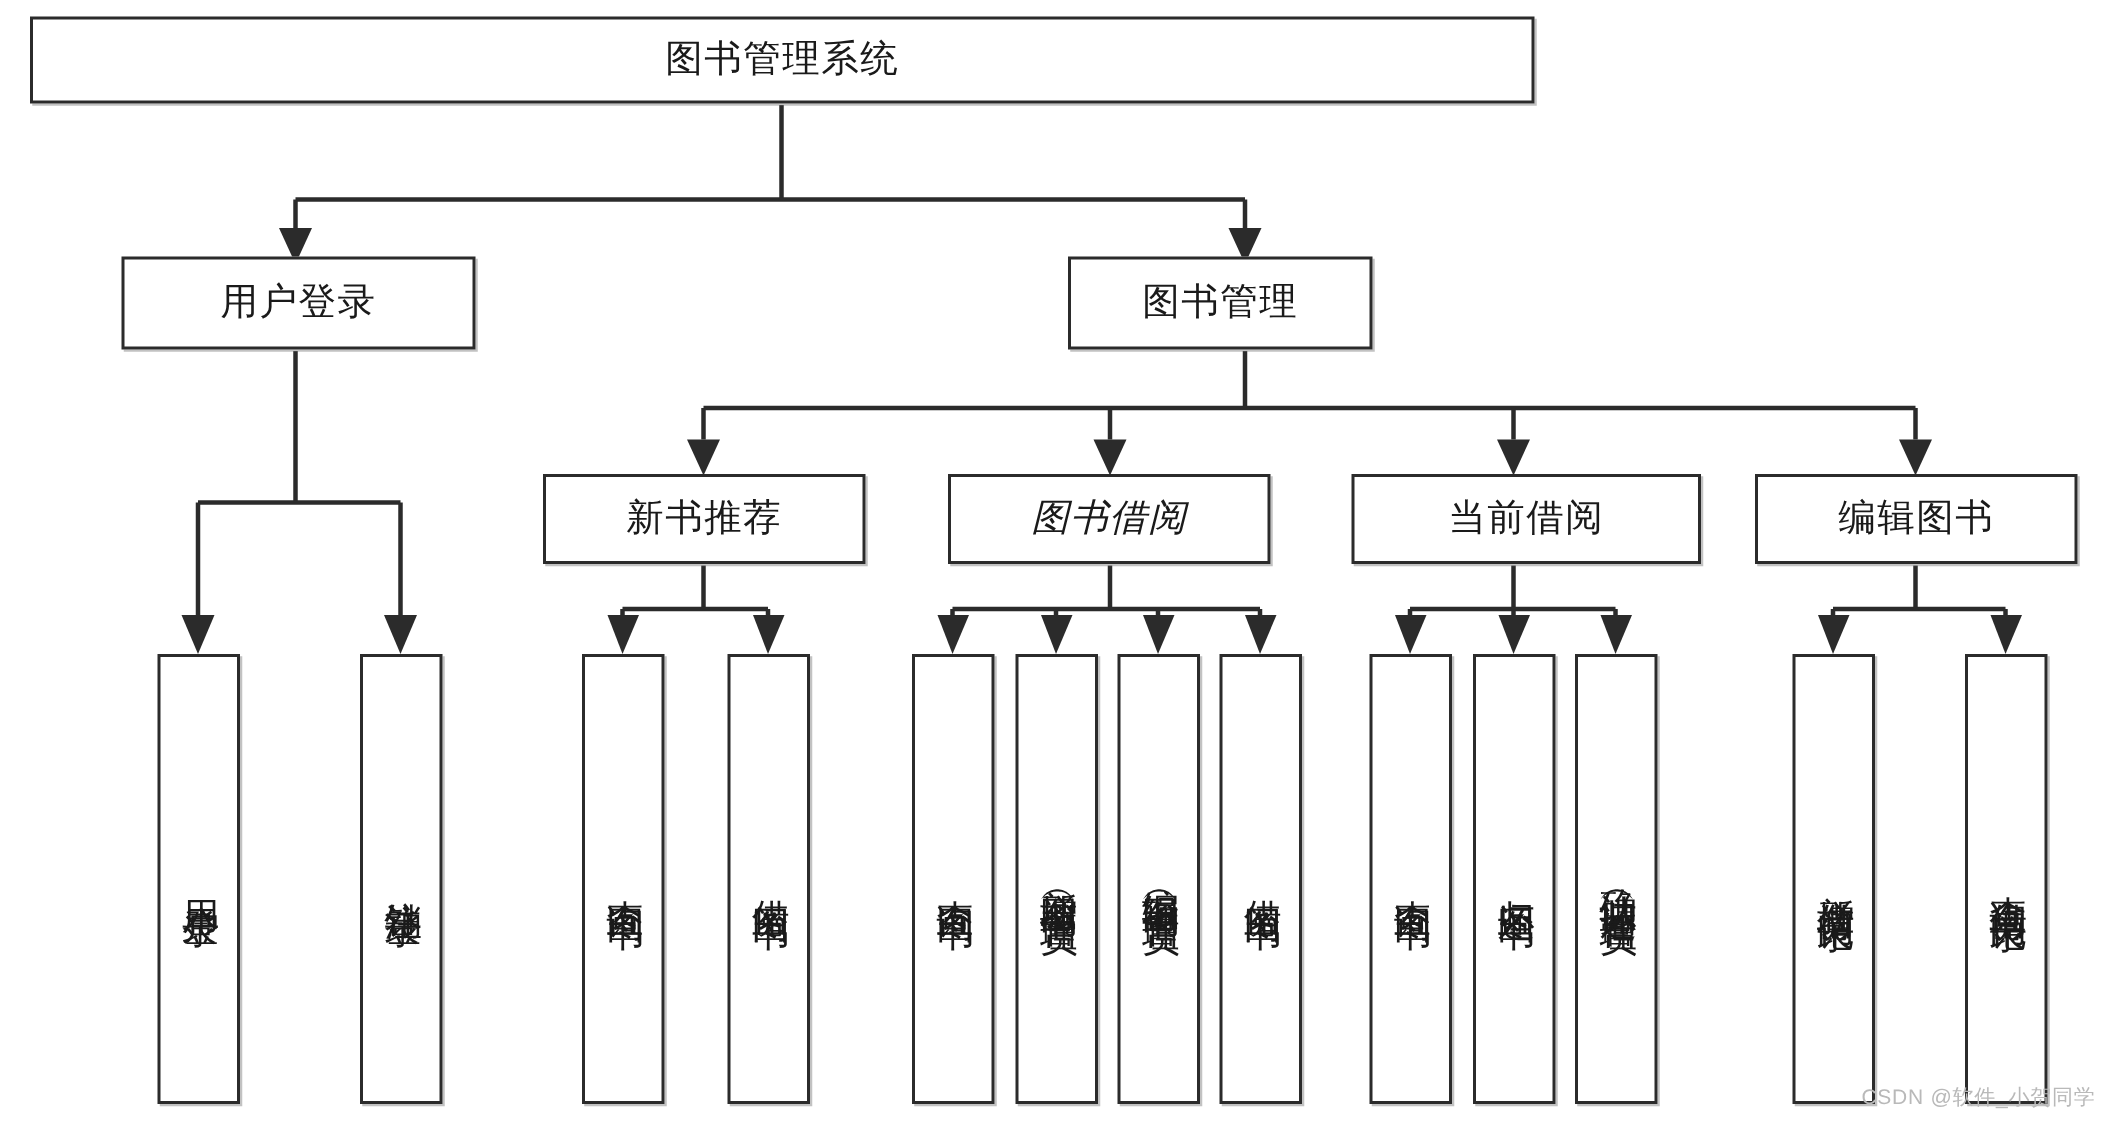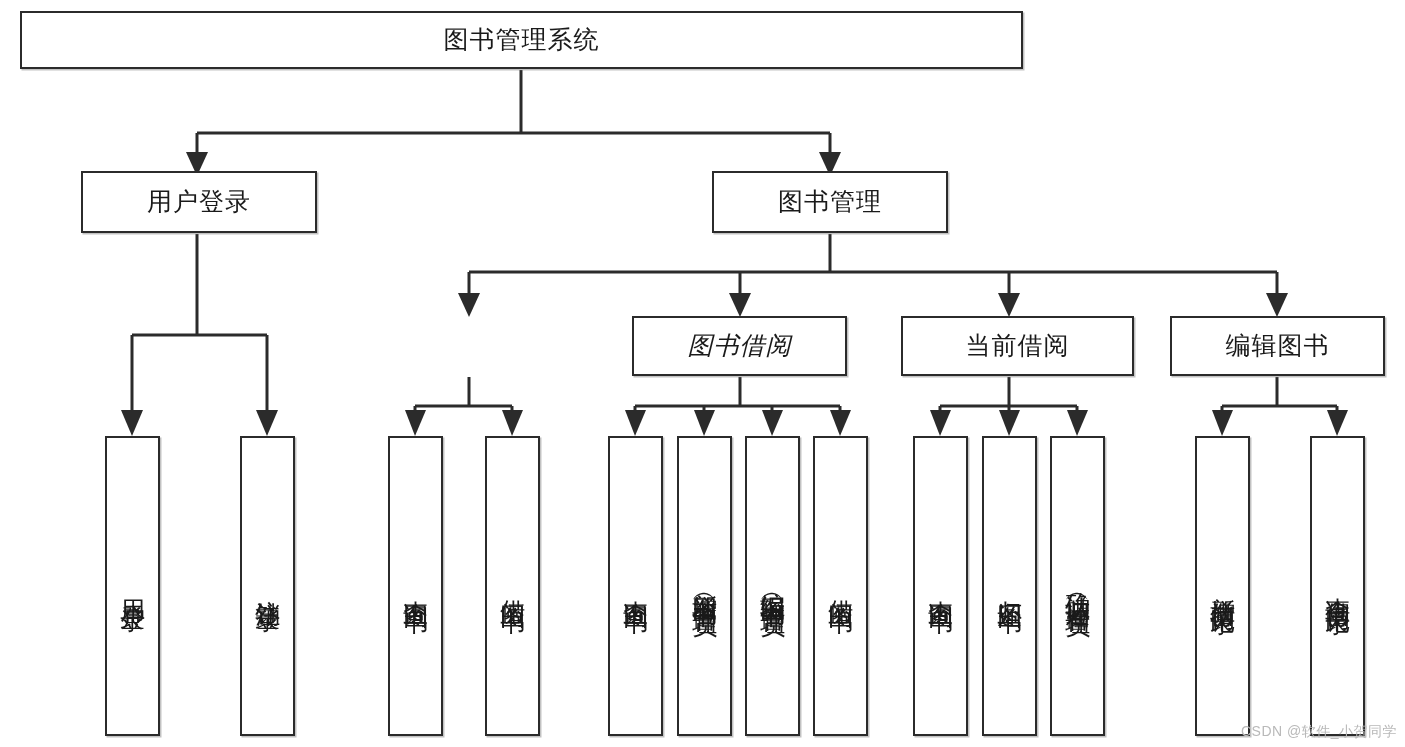--- a/index.html
+++ b/index.html
@@ -146,24 +146,27 @@
     </g>
   </svg>
 
   <div class="node" style="left:20px; top:11px; width:1003px; height:58px;">
     <span class="label">图书管理系统</span>
   </div>
 
   <div class="node" style="left:81px; top:171px; width:236px; height:62px;">
     <span class="label">用户登录</span>
   </div>
-  <div class="node" style="left:712px; top:171px; width:236px; height:62px;">
+  <div class="node" style="left:712px; top:171px; width:203px; height:62px;">
     <span class="label">图书管理</span>
   </div>
 
+  <div class="node" style="left:362px; top:316px; width:215px; height:60px;">
+    <span class="label">新书推荐</span>
+  </div>
   <div class="node" style="left:632px; top:316px; width:215px; height:60px;font-style:italic;">
     <span class="label">图书借阅</span>
   </div>
   <div class="node" style="left:901px; top:316px; width:233px; height:60px;">
     <span class="label">当前借阅</span>
   </div>
   <div class="node" style="left:1170px; top:316px; width:215px; height:60px;">
     <span class="label">编辑图书</span>
   </div>
 

